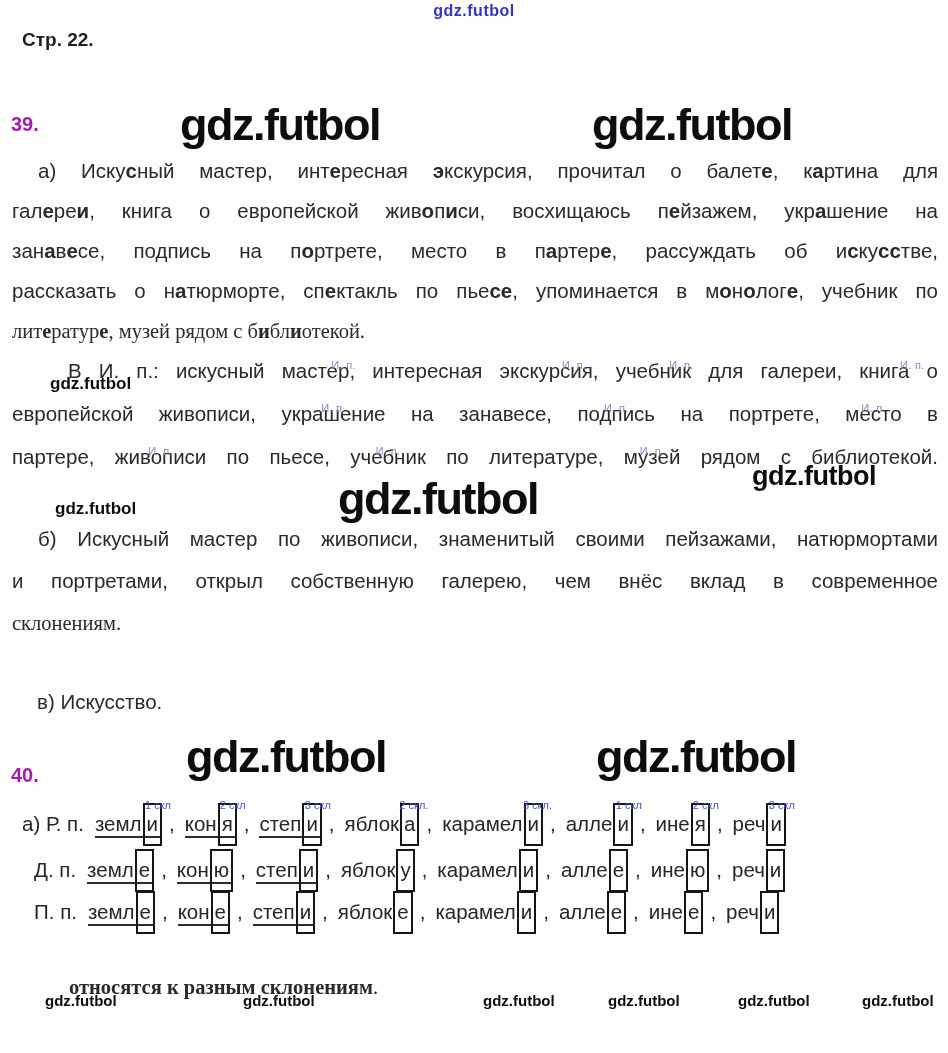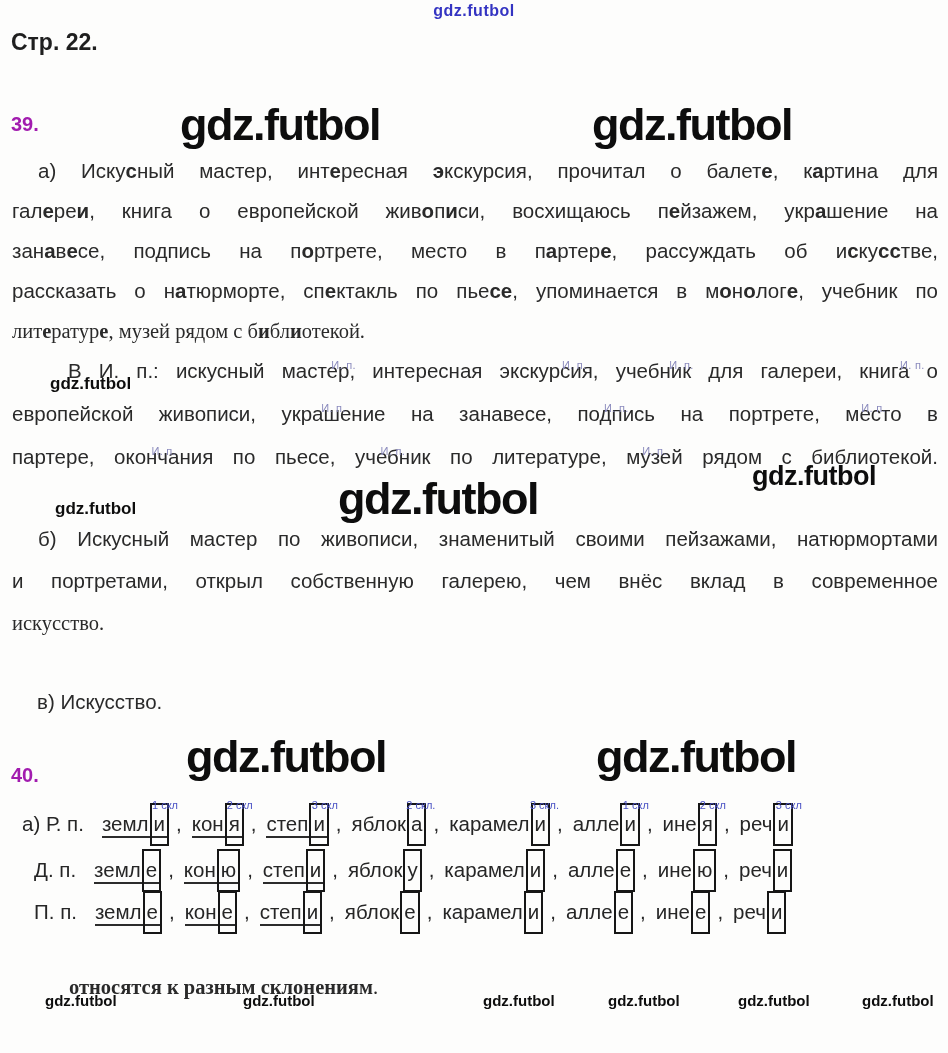--- a/index.html
+++ b/index.html
@@ -10,21 +10,21 @@
   b{font-weight:700;}
 
   
   .wm{position:absolute;white-space:nowrap;color:#0d0d0d;font-weight:700;}
   .wm-top{left:0;right:0;top:2px;text-align:center;color:#3434c2;font-size:16px;letter-spacing:.5px;font-weight:700;}
   .wm-big{font-size:45px;letter-spacing:-1.5px;}
   .wm-med{font-size:27px;letter-spacing:-.5px;}
   .wm-sm{font-size:17px;}
   .wm-tiny{font-size:15px;font-weight:700;}
 
-  .heading{position:absolute;left:11px;top:29px;font-size:23px;font-weight:700;color:#1f1f1f;}
+  .heading{position:absolute;left:22px;top:29px;font-size:19px;font-weight:700;color:#1f1f1f;}
   .exnum{position:absolute;left:11px;font-size:20px;font-weight:700;color:#a21caf;}
   .num39{top:113px;}
   .num40{top:764px;}
 
   
   .para{position:absolute;left:12px;width:926px;font-size:20.5px;}
   .para .ln{text-align:justify;text-align-last:justify;}
   .para .ln.last{text-align-last:left;font-family:Liberation Serif, serif;}
   .para-a{top:151px;line-height:40px;}
   .para-a .ln:first-child{text-indent:26px;}
@@ -41,21 +41,21 @@
   .ann::before{
     content:attr(data-a);position:absolute;left:50%;top:-15px;transform:translateX(-50%);
     font-size:11px;font-weight:400;color:#8b8bbd;white-space:nowrap;letter-spacing:.3px;
   }
 
   
   .row40{position:absolute;font-size:20.5px;white-space:nowrap;color:#262626;}
   .row-a{left:22px;top:812px;}
   .row-d{left:34px;top:858px;}
   .row-p{left:34px;top:900px;text-align:right;}
-  .rlabel{margin-right:18px;}
+  .rlabel{margin-right:11px;}
   .w40{position:relative;display:inline-block;}
   .skl{position:absolute;top:-13px;right:-9px;font-size:11px;color:#4a52c4;white-space:nowrap;}
   .word.u{border-bottom:2px solid #2c2c2c;padding-bottom:1px;}
   .endbox{border:2px solid #161616;padding:7px 2px 9px;margin-left:1px;}
   .comma{margin:0 10px 0 7px;}
 </style>
 </head>
 <body>
 
 <div class="page">
@@ -73,32 +73,32 @@
     <div class="ln">а) Иску<b>с</b>ный мастер, инт<b>е</b>ресная <b>э</b>кскурсия, прочитал о балет<b>е</b>, к<b>а</b>ртина для</div>
     <div class="ln">гал<b>е</b>ре<b>и</b>, книга о европейской жив<b>о</b>п<b>и</b>си, восхищаюсь п<b>е</b>йзажем, укр<b>а</b>шение на</div>
     <div class="ln">зан<b>а</b>в<b>е</b>се, подпись на п<b>о</b>ртрете, место в п<b>а</b>ртер<b>е</b>, рассуждать об и<b>с</b>ку<b>сс</b>тве,</div>
     <div class="ln">рассказать о н<b>а</b>тюрморте, сп<b>е</b>ктакль по пье<b>се</b>, упоминается в м<b>о</b>н<b>о</b>лог<b>е</b>, учебник по</div>
     <div class="ln last">лит<b>е</b>ратур<b>е</b>, музей рядом с б<b>и</b>бл<b>и</b>отекой.</div>
   </div>
 
   <div class="para para-ip">
     <div class="ln">В И. п.: искусный <span class="ann" data-a="И. п.">мастер</span>, интересная <span class="ann" data-a="И. п.">экскурсия</span>, <span class="ann" data-a="И. п.">учебник</span> для галереи, <span class="ann" data-a="И. п.">книга</span> о</div>
     <div class="ln">европейской живописи, <span class="ann" data-a="И. п.">украшение</span> на занавесе, <span class="ann" data-a="И. п.">подпись</span> на портрете, <span class="ann" data-a="И. п.">место</span> в</div>
-    <div class="ln">партере, <span class="ann" data-a="И. п.">окончания</span> по пьесе, <span class="ann" data-a="И. п.">учебник</span> по литературе, <span class="ann" data-a="И. п.">музей</span> рядом с библиотекой.</div>
+    <div class="ln">партере, <span class="ann" data-a="И. п.">живописи</span> по пьесе, <span class="ann" data-a="И. п.">учебник</span> по литературе, <span class="ann" data-a="И. п.">музей</span> рядом с библиотекой.</div>
   </div>
 
   <div class="wm wm-sm" style="left:50px;top:374px;">gdz.futbol</div>
   <div class="wm wm-med" style="left:752px;top:461px;">gdz.futbol</div>
   <div class="wm wm-big" style="left:338px;top:473px;">gdz.futbol</div>
   <div class="wm wm-sm" style="left:55px;top:499px;">gdz.futbol</div>
 
   <div class="para para-b">
     <div class="ln">б) Искусный мастер по живописи, знаменитый своими пейзажами, натюрмортами</div>
     <div class="ln">и портретами, открыл собственную галерею, чем внёс вклад в современное</div>
-    <div class="ln last">искусство.</div>
+    <div class="ln last">склонениям.</div>
   </div>
 
   <div class="para-v">в) Искусство.</div>
 
   <div class="exnum num40">40.</div>
 
   <div class="wm wm-big" style="left:186px;top:731px;">gdz.futbol</div>
   <div class="wm wm-big" style="left:596px;top:731px;">gdz.futbol</div>
 
   <div class="row40 row-a">

